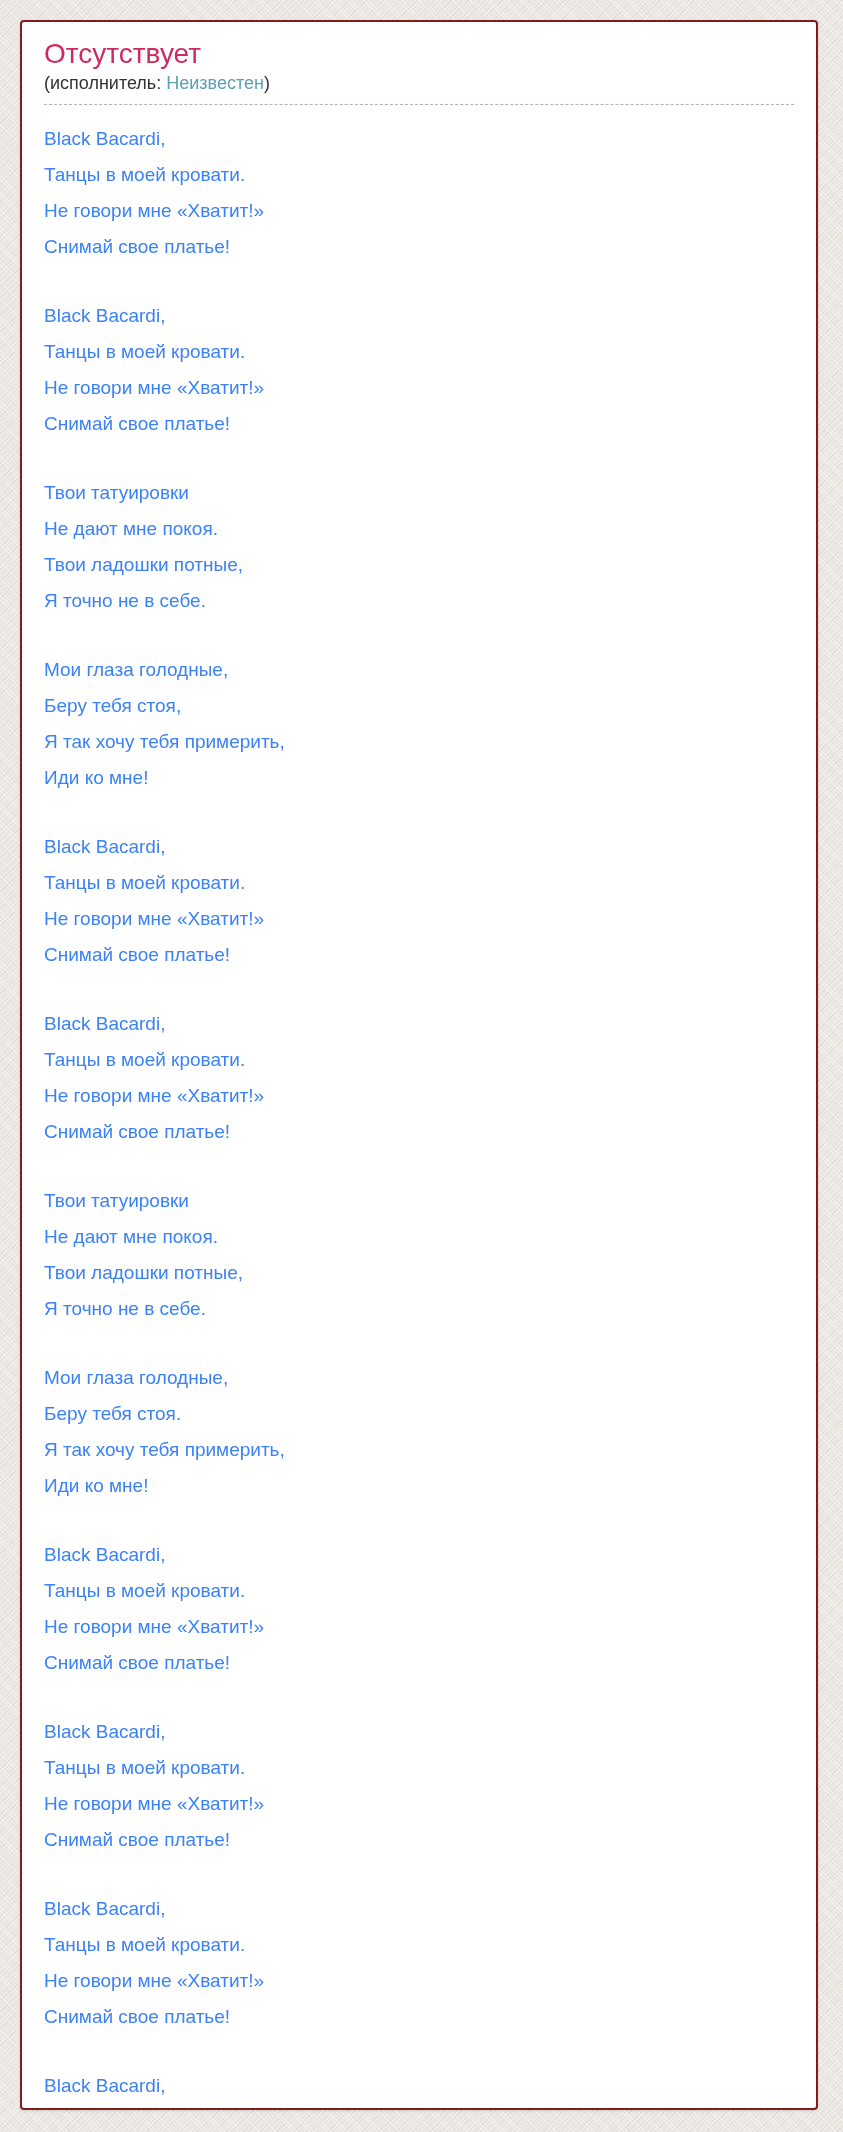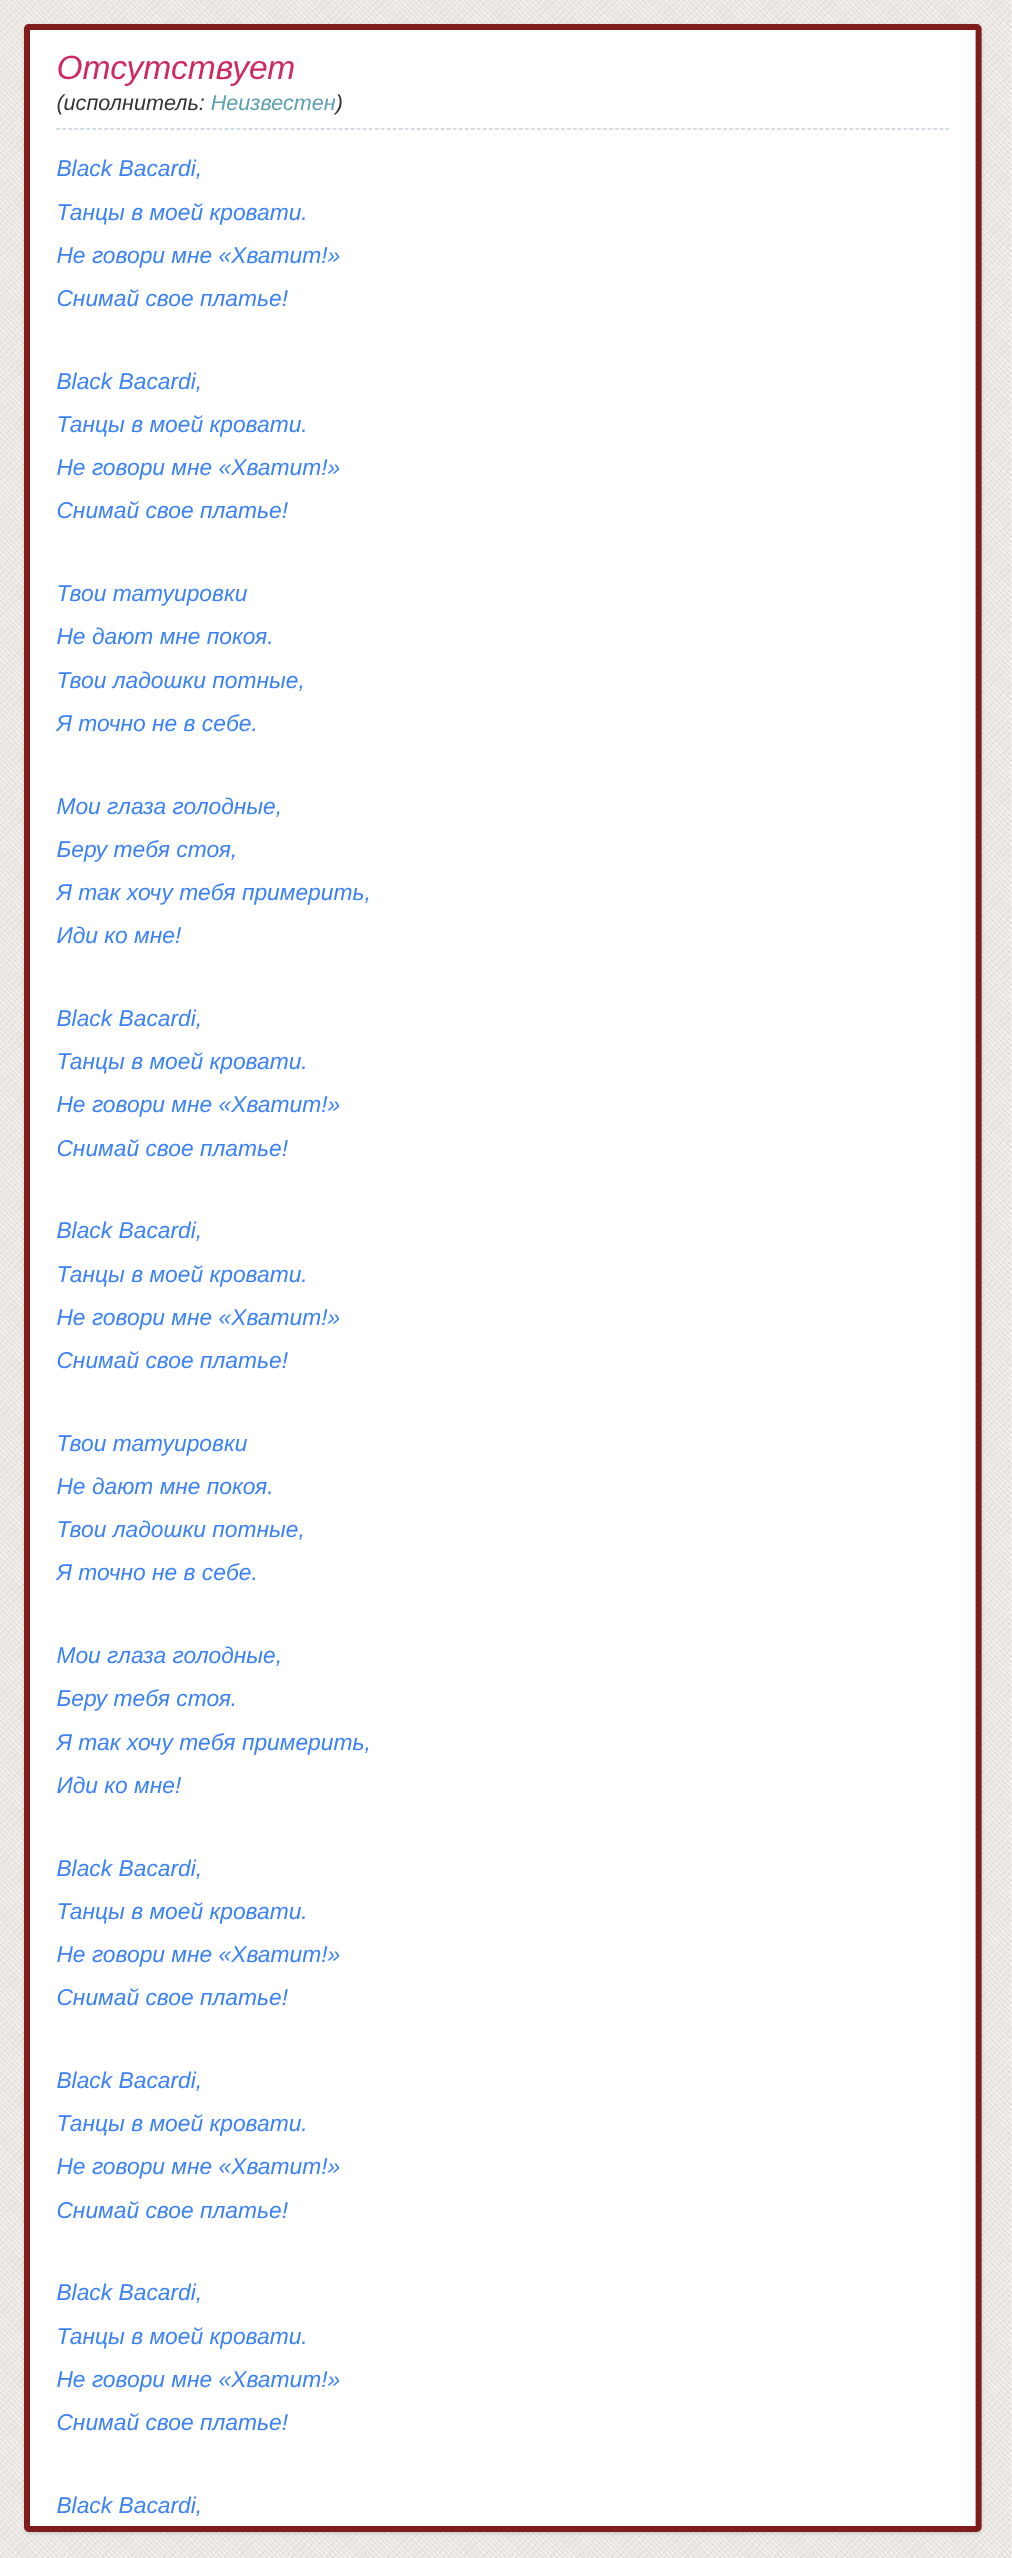--- a/index.html
+++ b/index.html
@@ -17,26 +17,25 @@
       repeating-linear-gradient(-45deg, rgba(182,174,163,0.18) 0 1px, transparent 1px 4px);
   }
   .card {
     position: absolute;
     left: 20px;
     top: 20px;
     width: 798px;
     height: 2090px;
     box-sizing: border-box;
     background: #ffffff;
-    border: 5px solid #7f1d1d;
+    border: 2px solid #7f1d1d;
     border-radius: 4px;
     box-shadow: 0 1px 3px rgba(0,0,0,0.12);
     padding: 16px 22px 20px 22px;
     overflow: hidden;
-    font-style: italic;
   }
   .page-header {
     border-bottom: 1px dashed #9fb7c6;
     padding-bottom: 10px;
   }
   h1.page-title {
     margin: 0;
     font-size: 28px;
     line-height: 32px;
     font-weight: 400;

